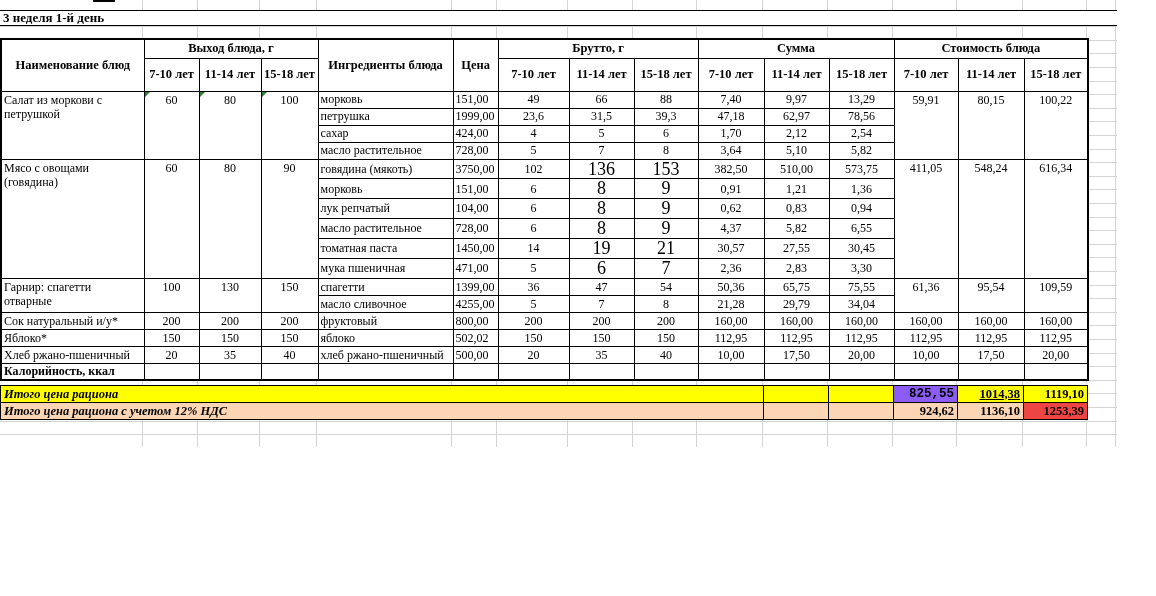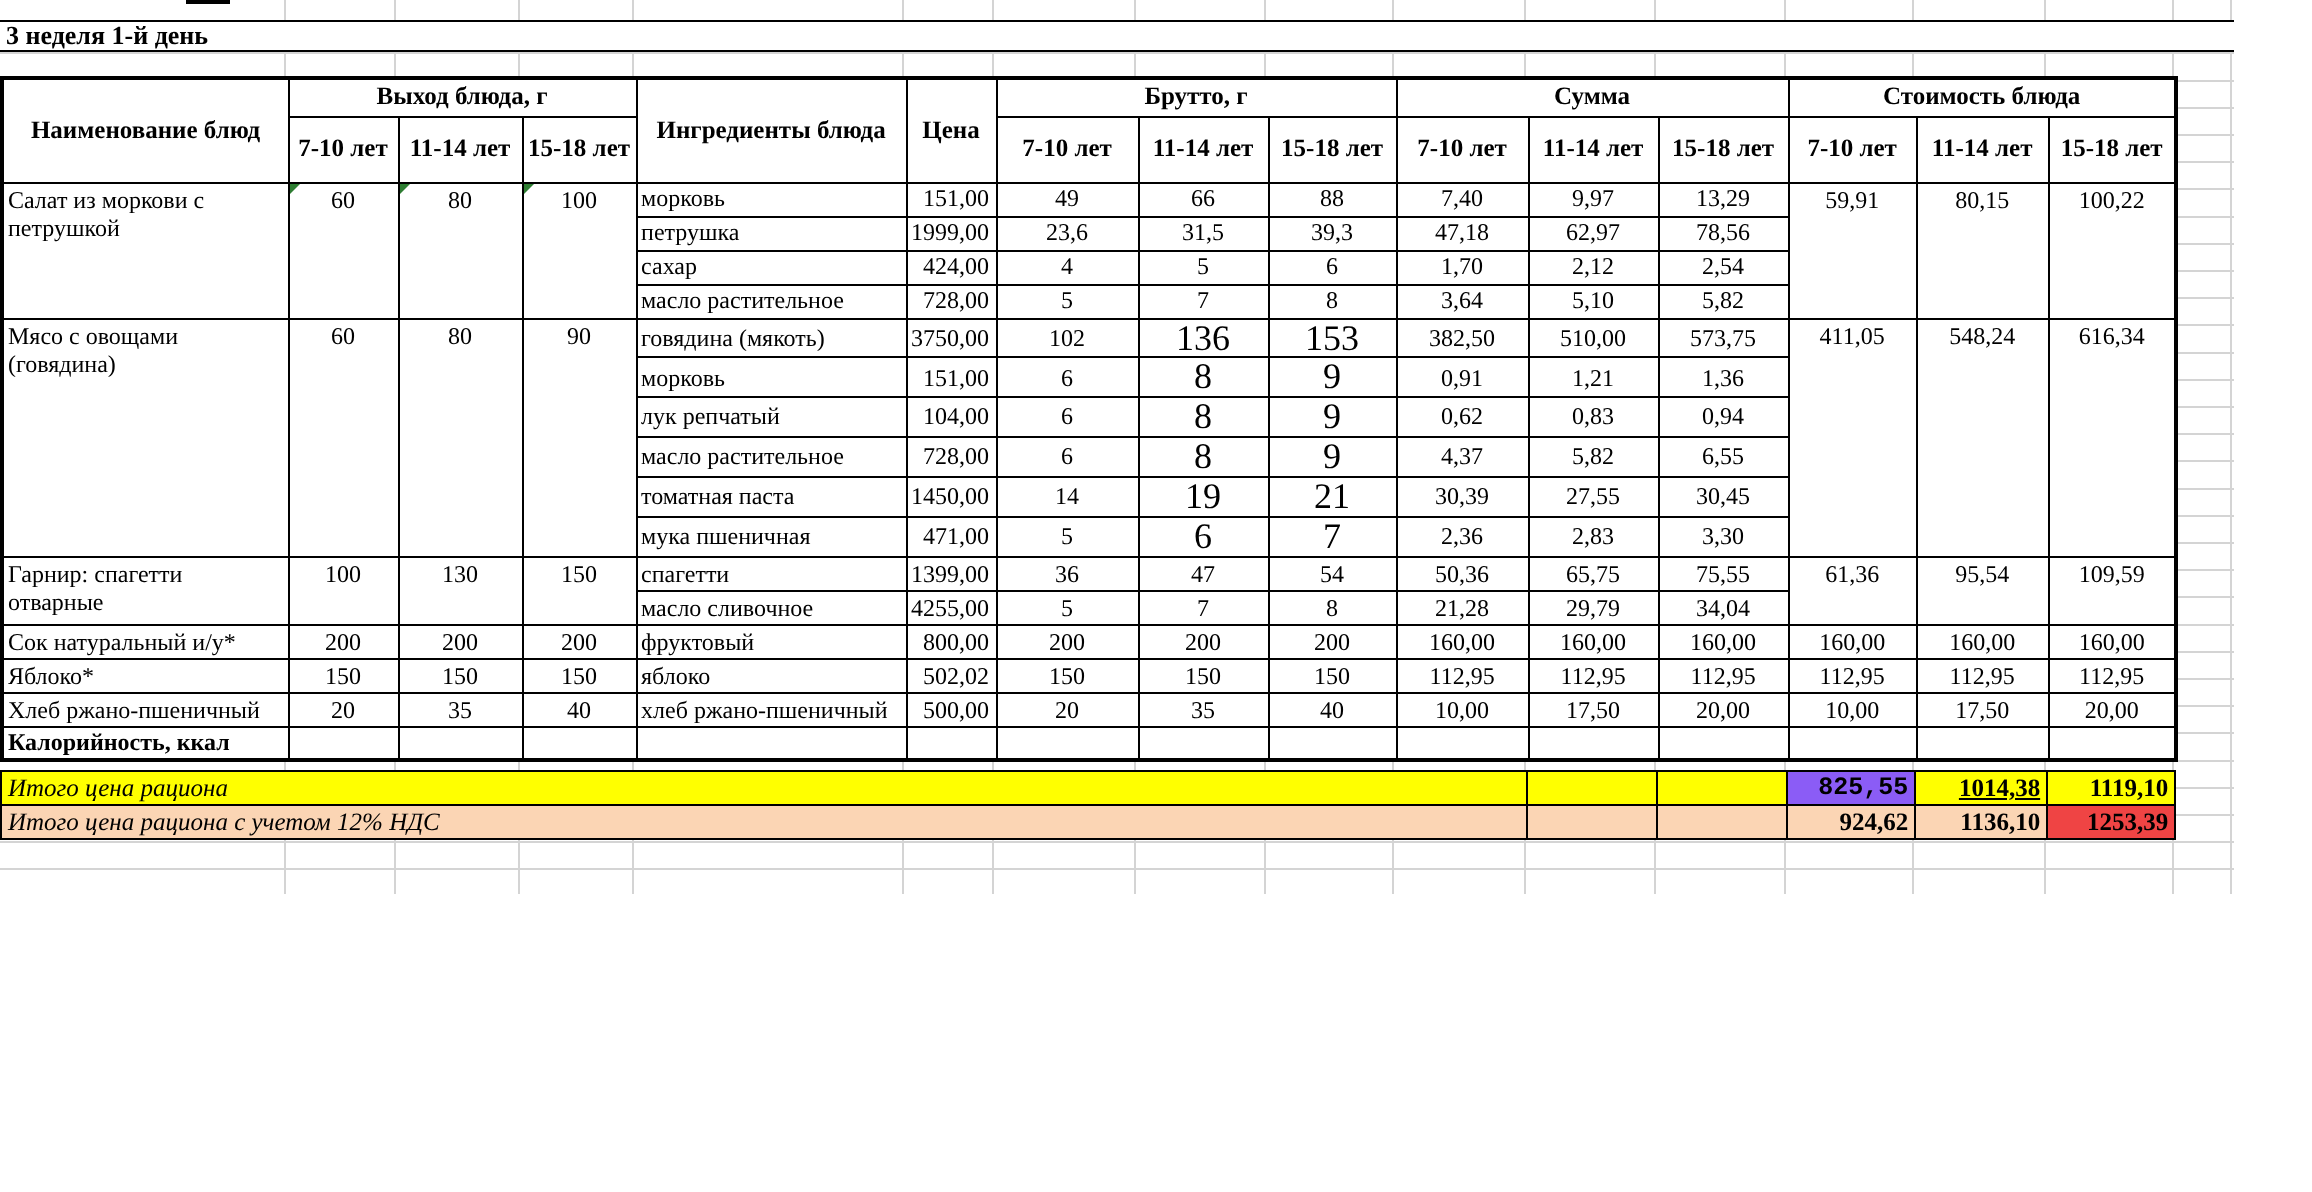--- a/index.html
+++ b/index.html
@@ -14,31 +14,31 @@
          font-weight:bold;font-size:13px;line-height:14px;padding-left:3px;}
   table{border-collapse:collapse;table-layout:fixed;}
   .menu{position:absolute;left:0;top:38px;width:1087px;background:#fff;border:2px solid #000;}
   .menu th,.menu td{border:1px solid #000;padding:0 2px;font-size:12px;line-height:1.22;
          overflow:hidden;vertical-align:middle;}
   .menu thead tr.g{height:19px;}
   .menu thead tr.a{height:33px;}
   .menu thead th{font-weight:bold;text-align:center;font-size:12.5px;}
   .menu tbody tr{height:17px;}
   td.c{text-align:center;}
-  td.r{text-align:right;padding-right:3px;}
+  td.r{padding-right:3px;}
   td.top{vertical-align:top;padding-top:1px;}
   td.big{font-size:18px;line-height:1.05;}
   td.bold{font-weight:bold;}
   td.flagcell{position:relative;}
   .flag{position:absolute;left:0;top:0;width:0;height:0;
         border-top:5px solid #2e7d32;border-right:5px solid transparent;}
   .totals{position:absolute;left:0;top:385px;width:1087px;border:1px solid #000;}
   .totals tr{height:17px;}
   .totals td{border:1px solid #000;font-size:12.5px;padding:0 3px;}
-  .totals td.lbl{font-weight:normal;font-style:italic;margin-left:36px;}
+  .totals td.lbl{font-weight:bold;font-style:italic;margin-left:36px;}
   .totals td.val{font-weight:bold;text-align:right;}
 </style>
 </head>
 <body>
 
 <div class="stage">
   <div class="gridlayer" id="gridlayer">
       <div class="vline" style="left: 142px;"></div>
       <div class="vline" style="left: 197px;"></div>
       <div class="vline" style="left: 259px;"></div>
@@ -197,21 +197,21 @@
           <td class="c">4,37</td>
           <td class="c">5,82</td>
           <td class="c">6,55</td>
         </tr>
         <tr>
           <td>томатная паста</td>
           <td class="r">1450,00</td>
           <td class="c">14</td>
           <td class="c big">19</td>
           <td class="c big">21</td>
-          <td class="c">30,39</td>
+          <td class="c">30,57</td>
           <td class="c">27,55</td>
           <td class="c">30,45</td>
         </tr>
         <tr>
           <td>мука пшеничная</td>
           <td class="r">471,00</td>
           <td class="c">5</td>
           <td class="c big">6</td>
           <td class="c big">7</td>
           <td class="c">2,36</td>

